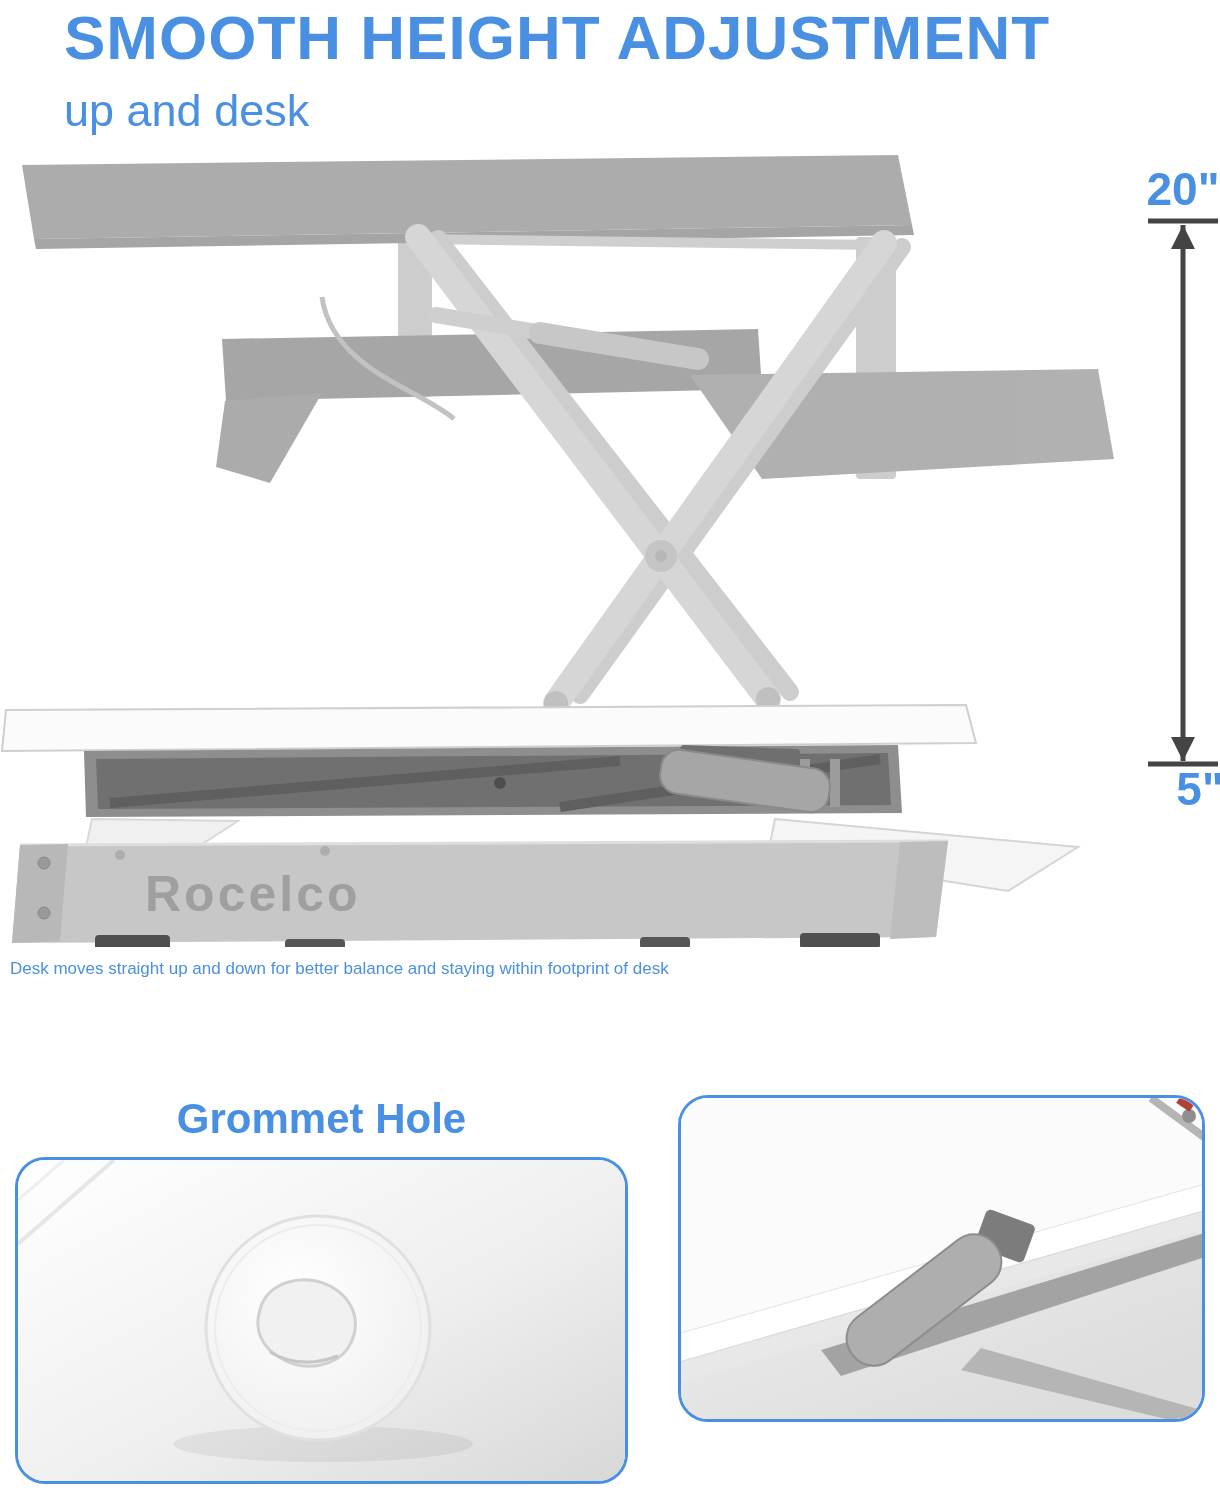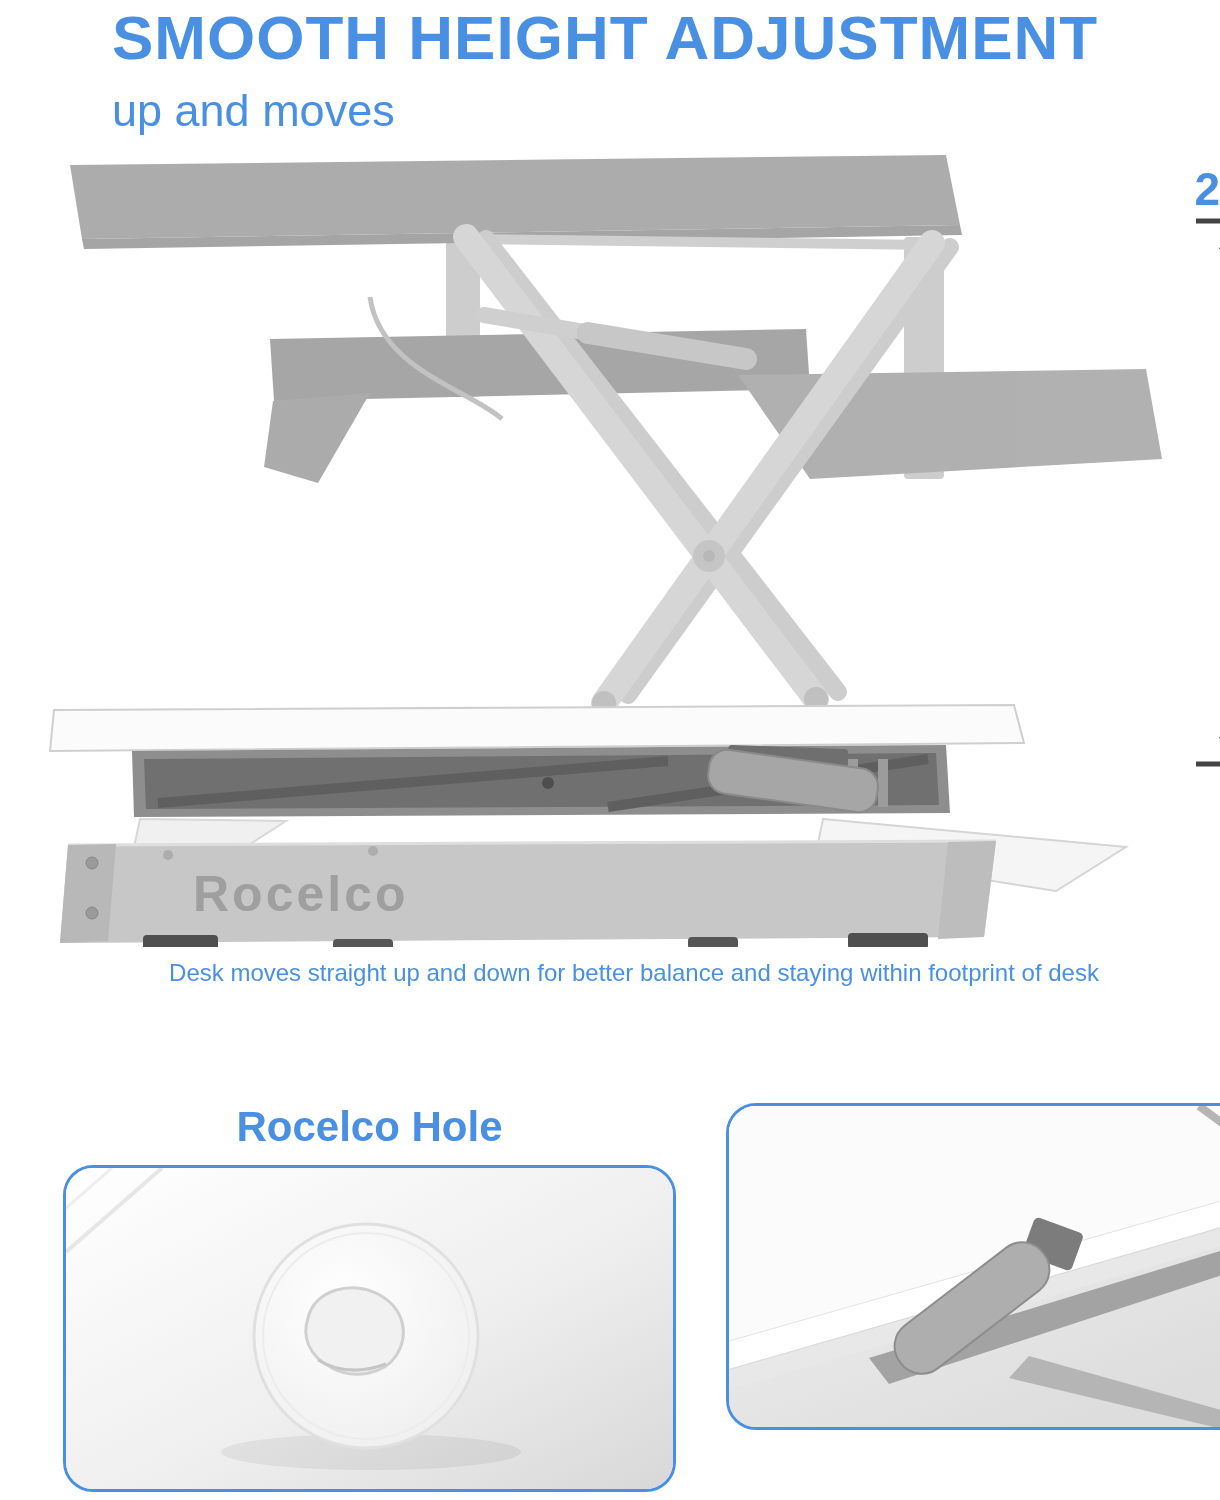--- a/index.html
+++ b/index.html
@@ -1,46 +1,46 @@
 <!DOCTYPE html>
 <html><head>
 <meta charset="utf-8">
 <style>
   * { margin:0; padding:0; box-sizing:border-box; }
   body { background:#ffffff; font-family:"Liberation Sans", sans-serif; }
-  .page { width:1220px; height:1500px; position:relative; overflow:hidden; background:#ffffff;padding-left:48px; }
+  .page { width:1220px; height:1500px; position:relative; overflow:hidden; background:#ffffff; }
 
   header { padding:6px 0 0 64px; }
   h1.title { font-size:62px; font-weight:bold; color:#4a90e2; letter-spacing:1px; line-height:1.02; }
   .subtitle { font-size:45px; color:#4a90e2; margin-top:16px; font-weight:normal; }
 
   .illustration { margin-top:10px; }
   .illustration svg { display:block; }
   svg text { font-family:"Liberation Sans", sans-serif; }
   .dim-label { font-size:46px; font-weight:bold; fill:#4a90e2; }
   .brand-text { font-size:50px; font-weight:bold; fill:#9f9f9f; letter-spacing:3px; }
 
-  .caption { margin-top:12px; text-align:center; font-size:24px; color:#4a90e2; padding:0 10px; }
+  .caption { margin-top:12px; font-size:17px; color:#4a90e2; padding:0 10px; }
 
   .features { display:flex; margin-top:116px; padding-left:15px; gap:50px; }
   .feature { display:flex; flex-direction:column; }
   .feature h2 { font-size:42px; font-weight:bold; color:#4a90e2; text-align:center; margin-bottom:14px; }
   .feature-box { border:3px solid #4a90e2; border-radius:30px; overflow:hidden; background:#fff; }
   .feature-box svg { display:block; }
   .fb-left { width:613px; height:327px; }
   .fb-right { width:527px; height:327px; }
 </style>
 </head>
 <body>
 
 <div class="page">
 
   <header>
     <h1 class="title">SMOOTH HEIGHT ADJUSTMENT</h1>
-    <div class="subtitle">up and moves</div>
+    <div class="subtitle">up and desk</div>
   </header>
 
   <div class="illustration">
     <svg width="1220" height="800" viewBox="0 0 1220 800">
 
       <g opacity="0.42">
 
         <rect x="398" y="88" width="34" height="162" rx="4" fill="#8a8a8a"></rect>
         <rect x="856" y="90" width="40" height="242" rx="4" fill="#8a8a8a"></rect>
 
@@ -114,21 +114,21 @@
         <text x="1200" y="658" text-anchor="middle" class="dim-label">5"</text>
       </g>
     </svg>
   </div>
 
   <p class="caption">Desk moves straight up and down for better balance and staying within footprint of desk</p>
 
   <section class="features">
 
     <div class="feature">
-      <h2>Rocelco Hole</h2>
+      <h2>Grommet Hole</h2>
       <div class="feature-box fb-left">
         <svg width="613" height="327" viewBox="0 0 613 327">
           <defs>
             <linearGradient id="deskL" x1="0" y1="0" x2="1" y2="1">
               <stop offset="0" stop-color="#ffffff"></stop>
               <stop offset="0.55" stop-color="#efefef"></stop>
               <stop offset="1" stop-color="#d7d7d7"></stop>
             </linearGradient>
             <radialGradient id="grom" cx="0.4" cy="0.35" r="0.75">
               <stop offset="0" stop-color="#ffffff"></stop>

